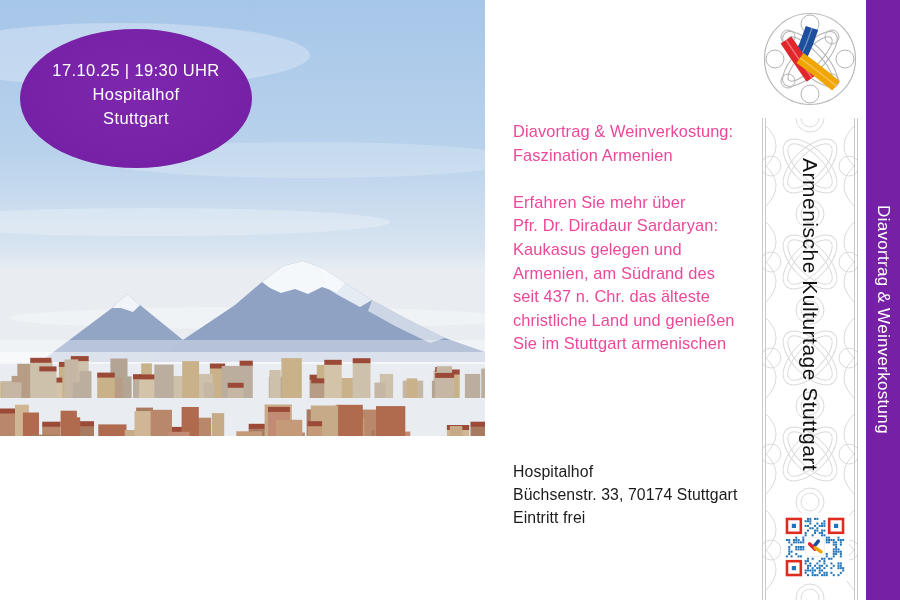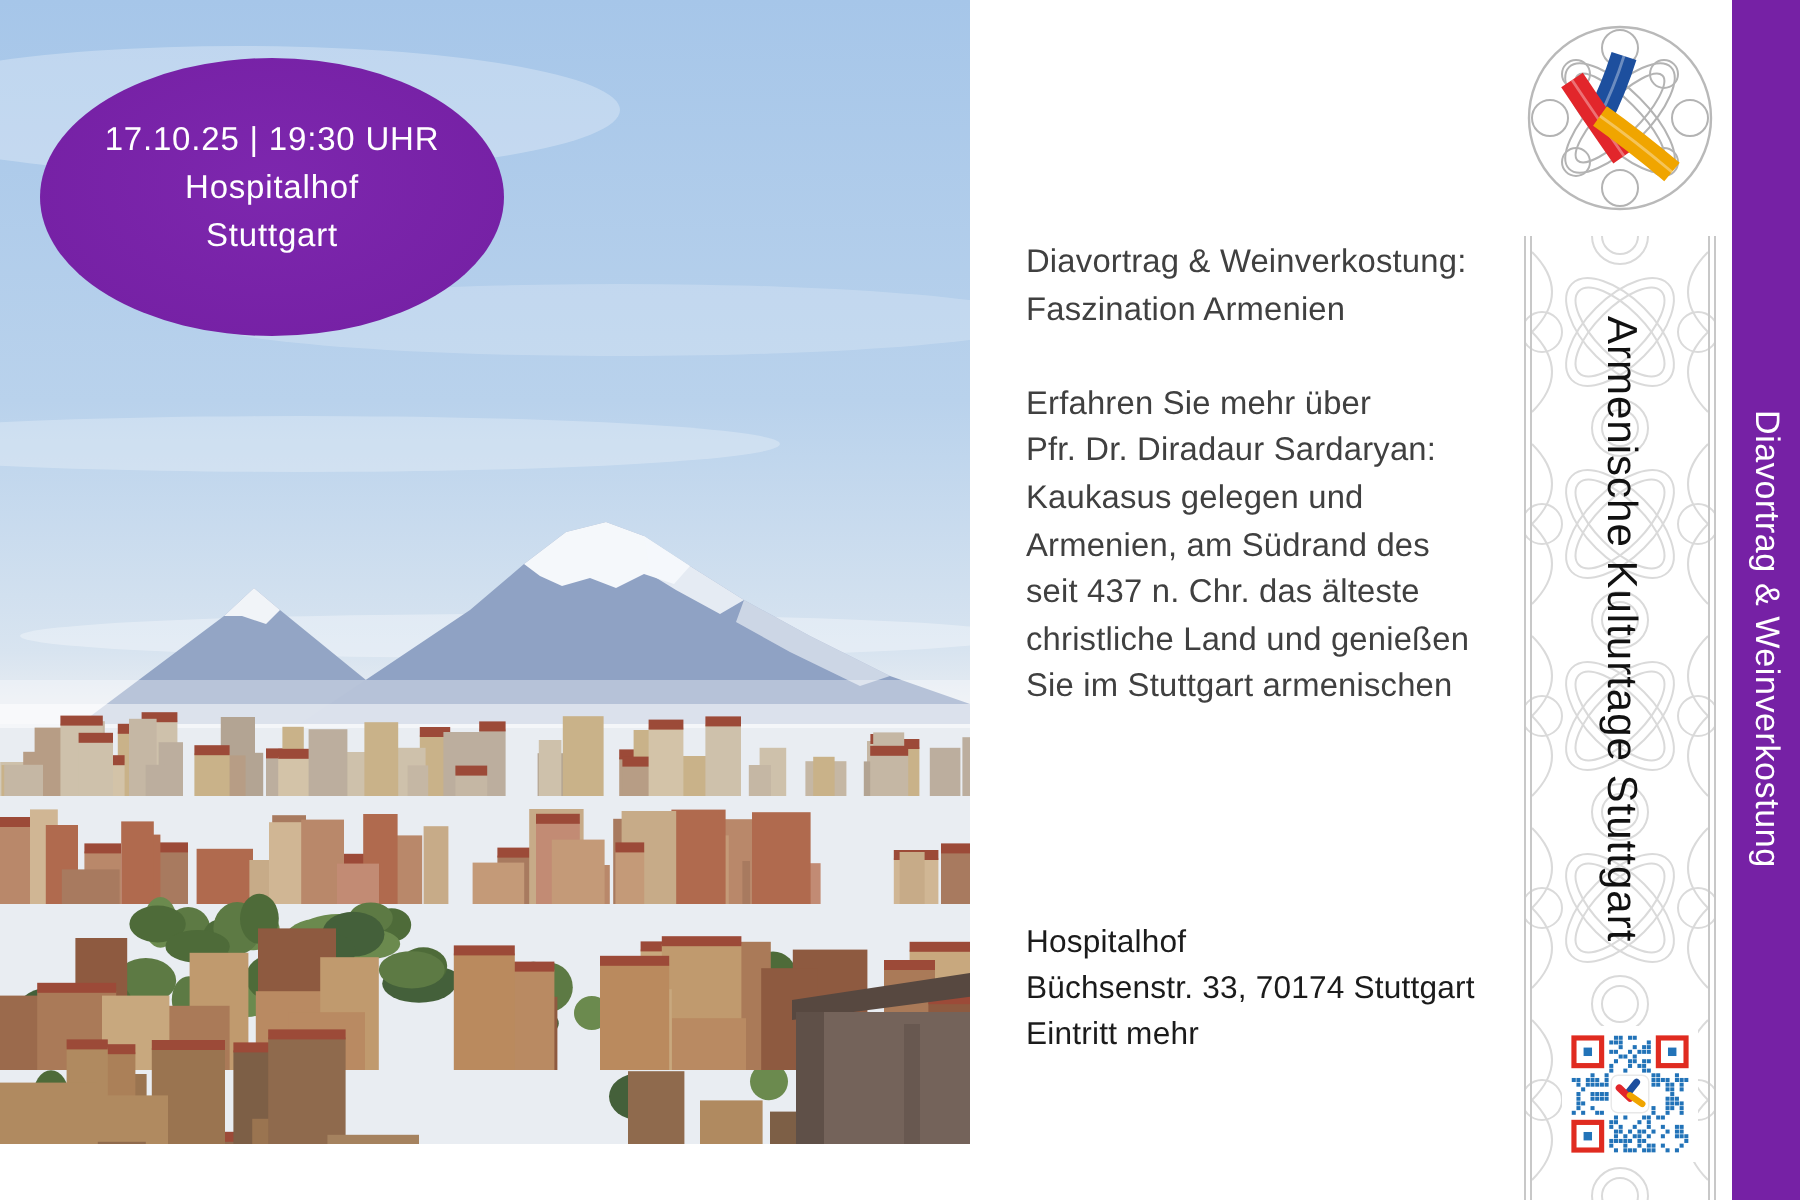--- a/index.html
+++ b/index.html
@@ -2,33 +2,33 @@
 <html style="--purple: #7621a5; --logo-red: #e2262b; --logo-blue: #1d4f9e; --logo-yellow: #f0a500; --qr-blue: #2273b8; --qr-red: #e02b20;"><head>
 <meta charset="utf-8">
 <style>
   html,body{margin:0;padding:0;background:#888;}
   .stage{
     position:relative;width:900px;height:600px;overflow:hidden;
     background:#ffffff;font-family:"Liberation Sans",sans-serif;
   }
   
   .photo{
-    position:absolute;left:0;top:0;width:485px;height:572px;overflow:hidden;
+    position:absolute;left:0;top:0;width:485px;height:436px;overflow:hidden;
     background:linear-gradient(180deg,#a6c6e9 0%,#b9d2ec 35%,#d8e4f0 57%,#e9edf2 62%,#e9edf2 100%);
   }
   .photo svg{position:absolute;left:0;top:0;}
   
   .badge{
     position:absolute;left:20px;top:29px;width:232px;height:139px;border-radius:50%;
     background:radial-gradient(ellipse at 50% 45%, #7d27ae 0%, var(--purple) 75%);
     color:#fff;text-align:center;padding-top:29px;box-sizing:border-box;
     font-size:16.5px;line-height:24px;letter-spacing:.4px;
   }
   
-  .textblock{position:absolute;left:513px;top:120px;width:250px;color:#404040;
+  .textblock{position:absolute;left:513px;top:120px;width:250px;color:#ec4899;
     font-size:16.4px;line-height:23.6px;letter-spacing:.1px;}
   .textblock .spacer{height:23.6px;}
   .venue{position:absolute;left:513px;top:460px;width:250px;color:#1b1b1b;
     font-size:15.8px;line-height:23px;letter-spacing:.1px;}
   
   .logo{position:absolute;left:762px;top:11px;width:96px;height:96px;}
   .rib-red{stroke:var(--logo-red);}
   .rib-blue{stroke:var(--logo-blue);}
   .rib-yellow{stroke:var(--logo-yellow);}
   
@@ -349,21 +349,21 @@
     <div>Kaukasus gelegen und</div>
     <div>Armenien, am Südrand des</div>
     <div>seit 437 n. Chr. das älteste</div>
     <div>christliche Land und genießen</div>
     <div>Sie im Stuttgart armenischen</div>
   </div>
 
   <div class="venue">
     <div>Hospitalhof</div>
     <div>Büchsenstr. 33, 70174 Stuttgart</div>
-    <div>Eintritt mehr</div>
+    <div>Eintritt frei</div>
   </div>
 
   <div class="logo">
     <svg width="96" height="96" viewBox="0 0 96 96">
       <circle cx="48" cy="48" r="45.5" fill="#ffffff" stroke="#b9b9b9" stroke-width="1.2"></circle>
       <g fill="none" stroke="#b3b3b3" stroke-width="1">
         <ellipse cx="48" cy="48" rx="36" ry="14" transform="rotate(45 48 48)"></ellipse>
         <ellipse cx="48" cy="48" rx="30" ry="9" transform="rotate(45 48 48)"></ellipse>
         <ellipse cx="48" cy="48" rx="36" ry="14" transform="rotate(-45 48 48)"></ellipse>
         <ellipse cx="48" cy="48" rx="30" ry="9" transform="rotate(-45 48 48)"></ellipse>

